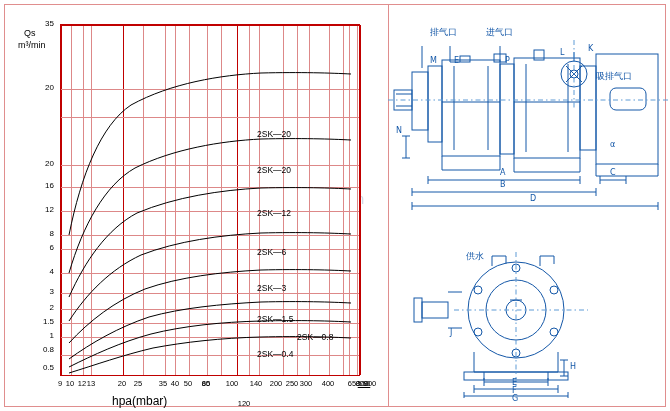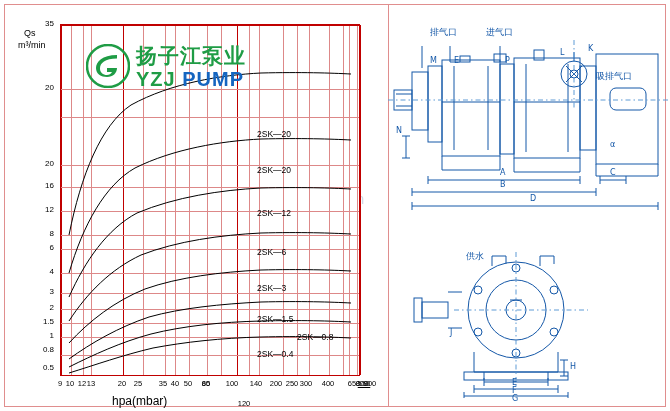--- a/index.html
+++ b/index.html
@@ -152,30 +152,20 @@
     <div class="xlab" style="left:246px;top:380px;width:20px;">140</div>
     <div class="xlab" style="left:266px;top:380px;width:20px;">200</div>
     <div class="xlab" style="left:282px;top:380px;width:20px;">250</div>
     <div class="xlab" style="left:296px;top:380px;width:20px;">300</div>
     <div class="xlab" style="left:318px;top:380px;width:20px;">400</div>
     <div class="xlab" style="left:354px;top:380px;width:20px;text-decoration:underline;">550</div>
     <div class="xlab" style="left:344px;top:380px;width:20px;">650</div>
     <div class="xlab" style="left:352px;top:380px;width:20px;">800</div>
     <div class="xlab" style="left:360px;top:380px;width:20px;">900</div>
 
-    <div class="logo">
-      <div class="mark">
-        <svg width="44" height="44" viewBox="0 0 44 44">
-          <circle cx="22" cy="22" r="21" fill="none" stroke="#1f9c45" stroke-width="2.5"></circle>
-          <path d="M31,11 C16,11 10,18 10,24 C10,30 15,33 21,33 C27,33 31,29 31,24 L21,24 L21,28 L26,28 C25,30 23,31 21,31 C17,31 14,28.5 14,24.5 C14,19 19,14.5 31,14.5 Z" fill="#1f9c45"></path>
-        </svg>
-      </div>
-      <div class="cn">扬子江泵业</div>
-      <div class="en"><span class="y">YZJ</span><span> PUMP</span></div>
-    </div>
   </div>
 
   <div class="draw">
 
     <svg width="282" height="215" viewBox="0 0 282 215" style="position:absolute;left:0;top:10px;">
       <g stroke="#1558a8" fill="none" stroke-width="1">
 
         <path d="M62,36 L62,52 M62,52 L72,52"></path>
         <path d="M112,36 L112,52"></path>
         <path d="M186,42 L186,52"></path>

